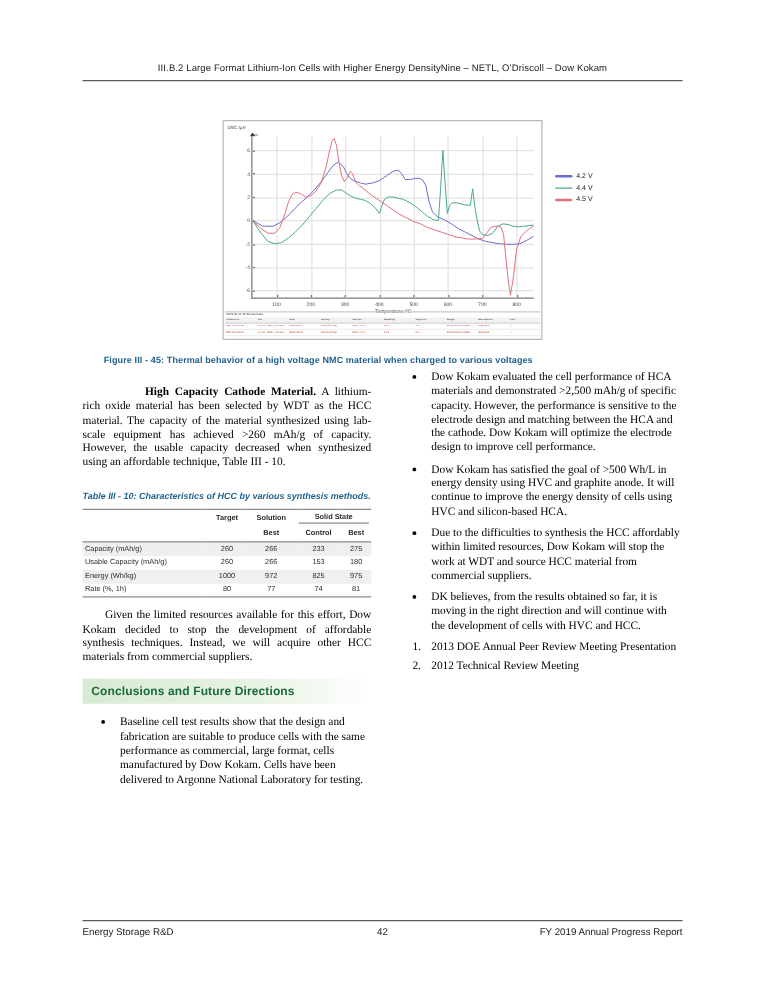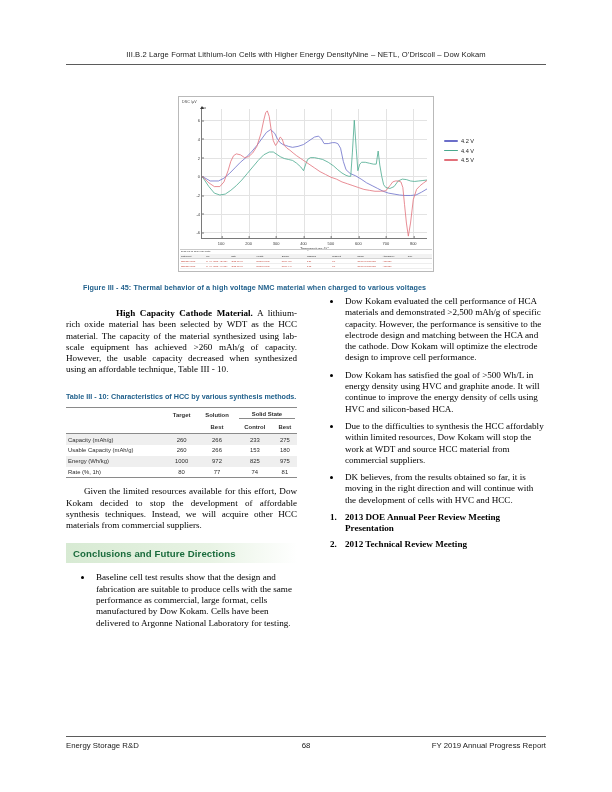--- a/index.html
+++ b/index.html
@@ -245,20 +245,21 @@
   }
   p.body b { font-weight: bold; padding-left: 32px; }
 
   .tbl-caption {
     font-family: "Liberation Sans", sans-serif;
     font-weight: bold;
     font-size: 7.2px;
     color: #1f5f8b;
     line-height: 9.6px;
     margin: 16px 0 6px 0;
+    font-style: italic;
   }
 
   table.hcc {
     width: 100%;
     border-collapse: collapse;
     font-family: "Liberation Sans", sans-serif;
     font-size: 5.9px;
     color: #2d2d2d;
   }
   table.hcc th, table.hcc td {
@@ -310,21 +311,20 @@
     margin: 0 0 6px 0;
     padding-left: 3px;
     text-align: left;
   }
   ol.numlist {
     padding-left: 24px;
   }
   ol.numlist li {
     margin: 0 0 4px 0;
     padding-left: 6px;
-    font-weight: bold;
   }
 
   
   .footer-rule {
     position: absolute;
     left: 66px;
     top: 736px;
     width: 480px;
     height: 1px;
     background: #5b5b5b;
@@ -532,17 +532,17 @@
 
     <ol class="numlist" id="publications-list">
         <li>2013 DOE Annual Peer Review Meeting Presentation</li>
         <li>2012 Technical Review Meeting</li>
       </ol>
   </div>
 
   <div class="footer-rule"></div>
   <div class="footer">
     <span>Energy Storage R&amp;D</span>
-    <span class="pg">68</span>
+    <span class="pg">42</span>
     <span>FY 2019 Annual Progress Report</span>
   </div>
 
 </div>
 
 </body></html>

